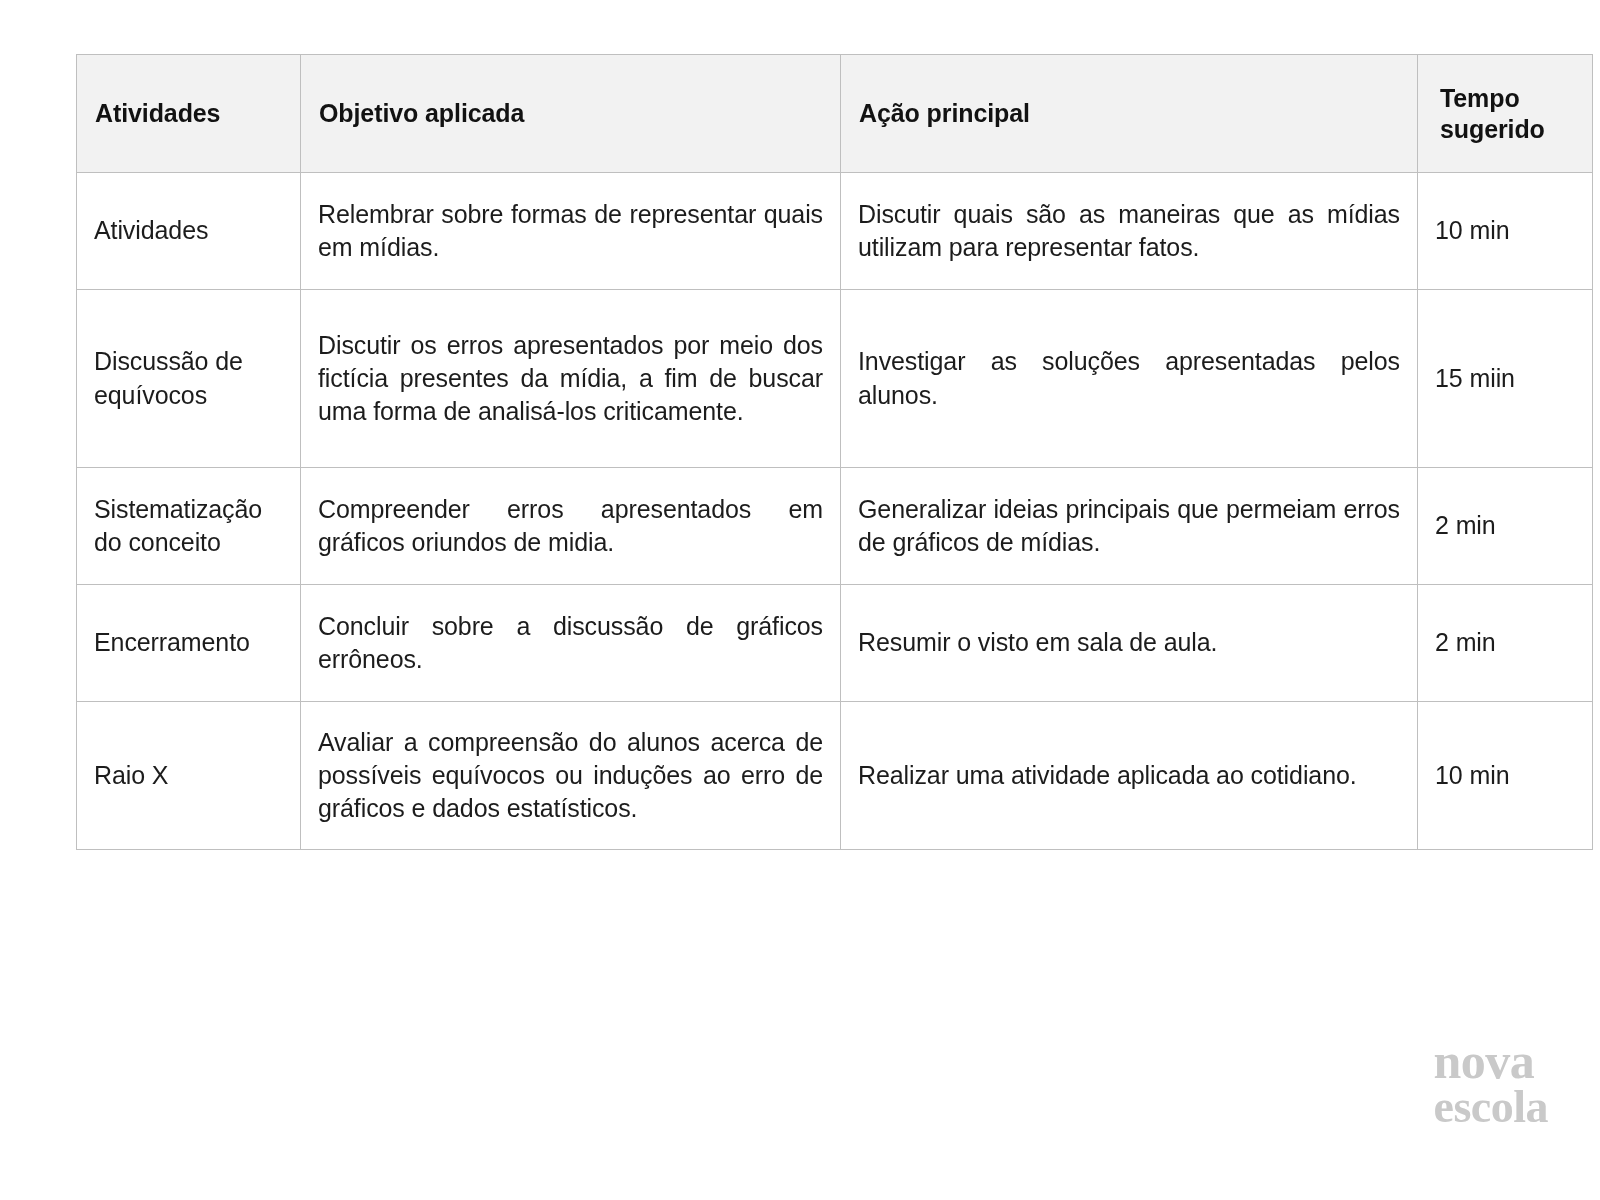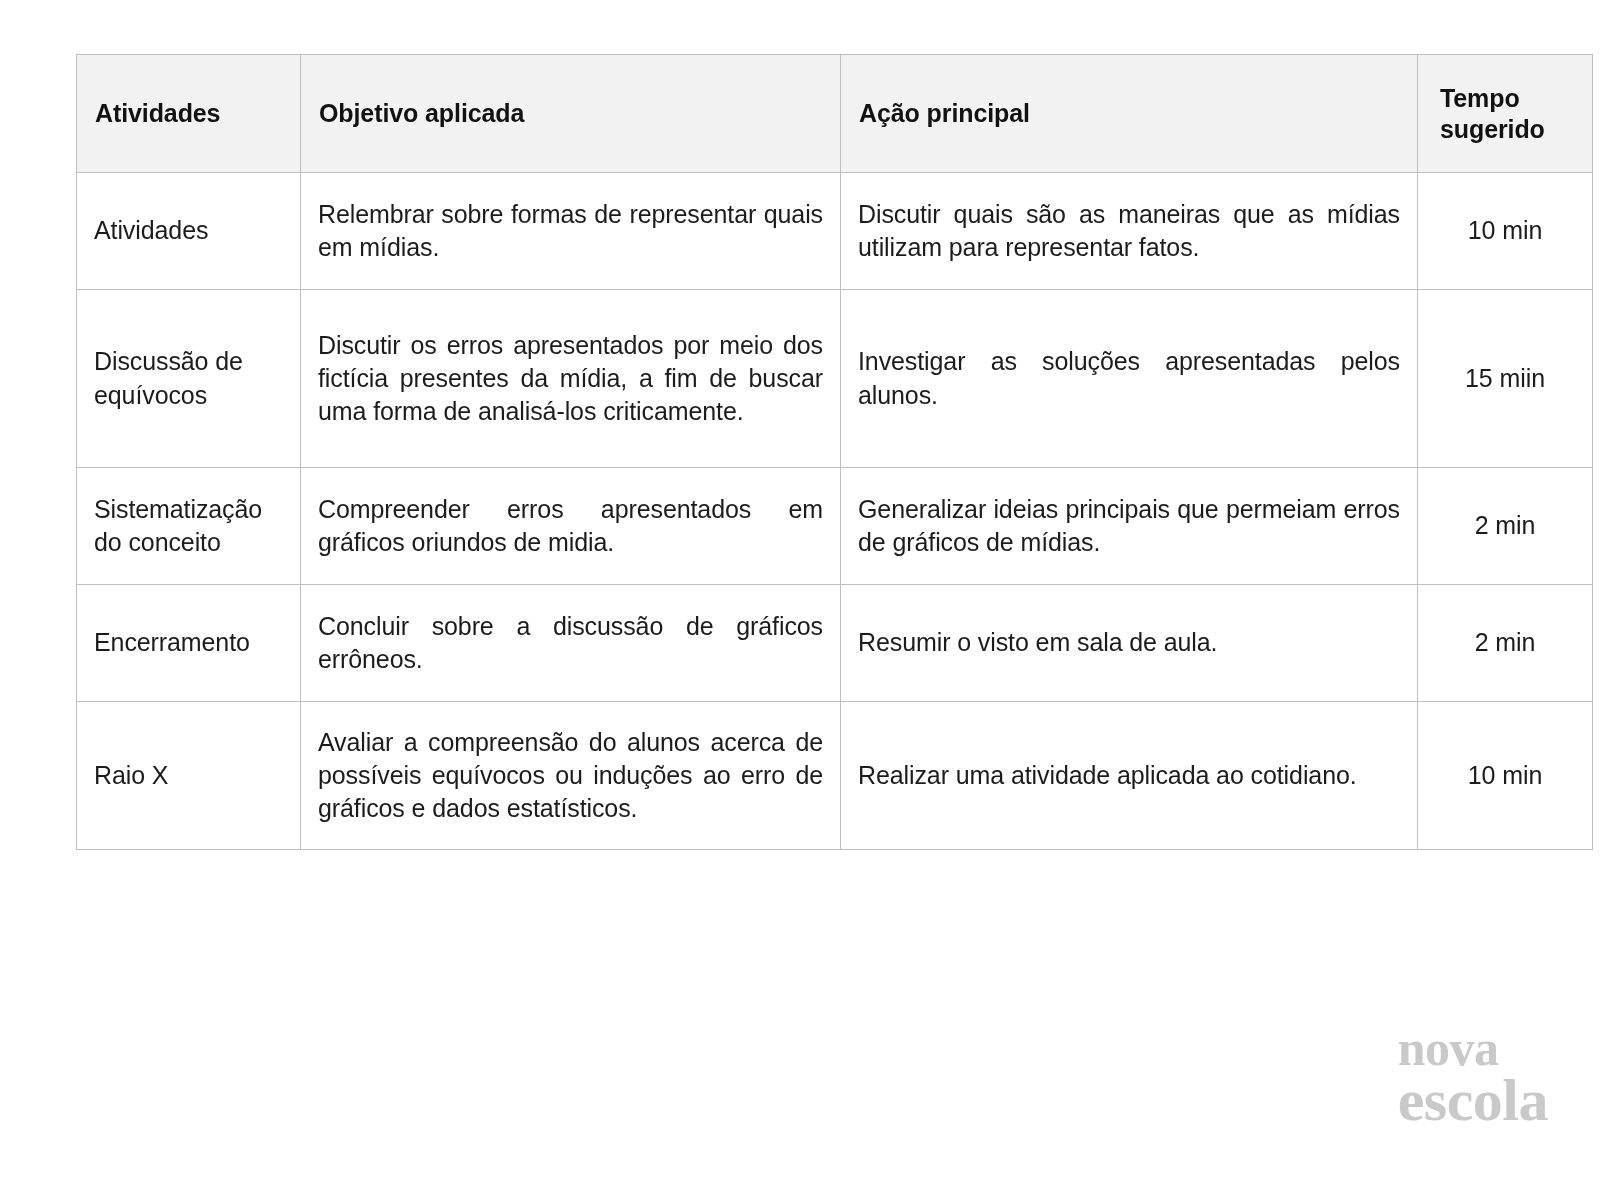--- a/index.html
+++ b/index.html
@@ -84,21 +84,21 @@
 
   td.cell-objetivo,
   td.cell-acao {
     text-align: justify;
     text-justify: inter-word;
     padding-left: 18px;
     padding-right: 18px;
   }
 
   td.cell-tempo {
-    text-align: center;
+    text-align: left;
     padding-left: 14px;
     padding-right: 8px;
     white-space: nowrap;
   }
 
   
   tr[data-row="0"] td { height: 117px; }
   tr[data-row="1"] td { height: 117px; }
   tr[data-row="2"] td { height: 178px; }
   tr[data-row="3"] td { height: 117px; }
@@ -115,21 +115,21 @@
     font-size: 50px;
     line-height: 0.94;
     color: #c9c9c9;
     letter-spacing: -0.5px;
     user-select: none;
   }
   .brand .brand-line {
     display: block;
   }
   .brand .brand-line-2 {
-    font-size: 60px;
+    font-size: 46px;
   }
 </style>
 </head>
 <body>
 
 <div class="page">
 
   <div class="table-wrap">
     <table class="plan">
       <colgroup>

